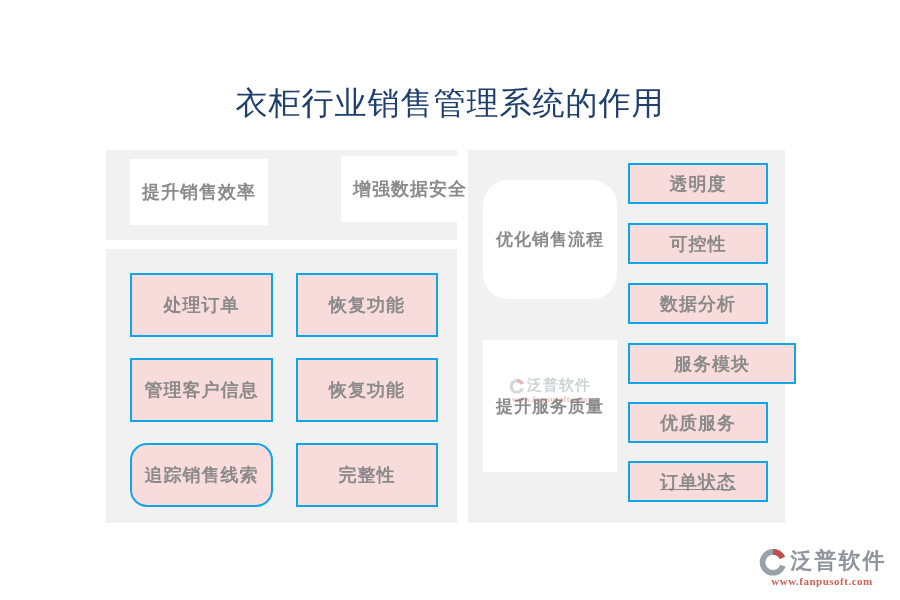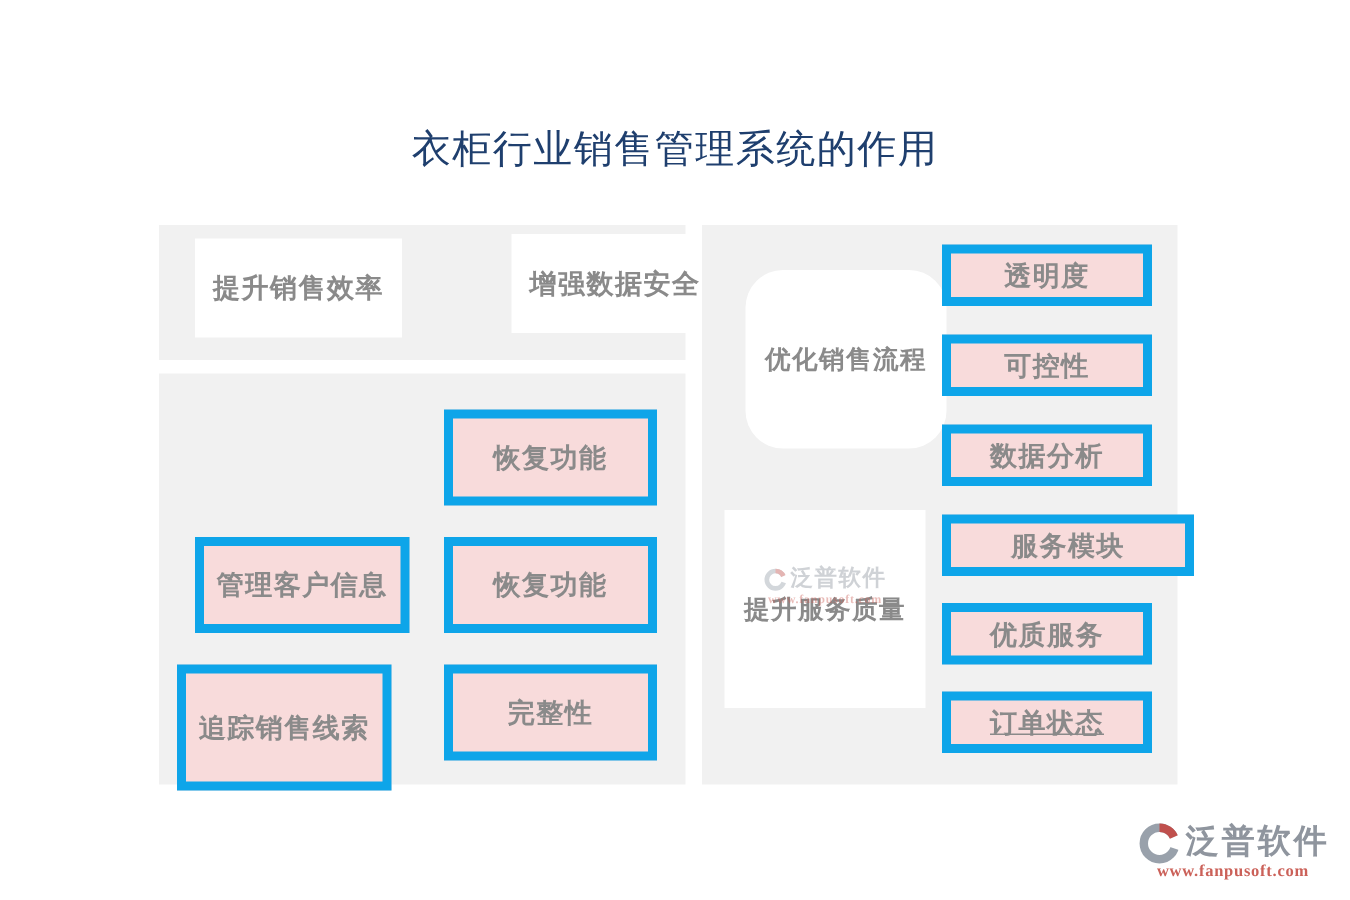--- a/index.html
+++ b/index.html
@@ -2,50 +2,50 @@
 <html><head>
 <meta charset="utf-8">
 <style>
   html,body{margin:0;padding:0;background:#ffffff;}
   .stage{
     position:relative;width:900px;height:600px;background:#ffffff;overflow:hidden;
     font-family:"Liberation Serif","DejaVu Serif",serif;
   }
   .title{
     position:absolute;top:82px;left:0;right:0;margin:0;
-    text-align:center;font-size:26px;font-weight:normal;
+    text-align:center;font-size:32px;font-weight:normal;
     color:#1f3f6e;letter-spacing:1px;
   }
   .panel{position:absolute;background:#f1f1f1;}
   .panel-a{left:106px;top:150px;width:351px;height:90px;}
   .panel-b{left:106px;top:249px;width:351px;height:274px;}
   .panel-c{left:468px;top:150px;width:317px;height:373px;}
 
   .card{
     position:absolute;display:flex;align-items:center;justify-content:center;
     font-size:18px;font-weight:bold;color:#8a8a8a;letter-spacing:1px;
     box-sizing:border-box;text-align:center;
   }
   .white-card{background:#ffffff;}
-  .pink-card{background:#f8dbdb;border:6px solid #0ea5e9;}
+  .pink-card{background:#f8dbdb;border:2px solid #0ea5e9;}
 
   
   .wa1{left:24px;top:9px;width:138px;height:66px;}
   .wa2{left:195px;top:6px;width:138px;height:66px;margin-left:40px;}
 
   
   .pb1{left:24px; top:24px; width:143px;height:64px;}
   .pb2{left:190px;top:24px; width:142px;height:64px;}
   .pb3{left:24px; top:109px;width:143px;height:64px;}
   .pb4{left:190px;top:109px;width:142px;height:64px;}
-  .pb5{left:12px; top:194px;width:143px;height:84px;}
+  .pb5{left:24px; top:194px;width:143px;height:64px;border-radius:17px;}
   .pb6{left:190px;top:194px;width:142px;height:64px;}
 
   
-  .wc1{left:29px;top:30px; width:134px;height:119px;font-size:17px;border-radius:25px;}
+  .wc1{left:15px;top:30px; width:134px;height:119px;font-size:17px;border-radius:25px;}
   .wc2{left:15px;top:190px;width:134px;height:132px;font-size:17px;}
   .pc1{left:160px;top:13px; width:140px;height:41px;}
   .pc2{left:160px;top:73px; width:140px;height:41px;}
   .pc3{left:160px;top:133px;width:140px;height:41px;}
   .pc4{left:160px;top:193px;width:168px;height:41px;}
   .pc5{left:160px;top:252px;width:140px;height:41px;}
   .pc6{left:160px;top:311px;width:140px;height:41px;text-decoration:underline;}
 
   
   .watermark{
@@ -72,20 +72,21 @@
 <div class="stage">
 
   <h1 class="title">衣柜行业销售管理系统的作用</h1>
 
   <section class="panel panel-a">
     <div class="card white-card wa1">提升销售效率</div>
     <div class="card white-card wa2">增强数据安全</div>
   </section>
 
   <section class="panel panel-b">
+    <div class="card pink-card pb1">处理订单</div>
     <div class="card pink-card pb2">恢复功能</div>
     <div class="card pink-card pb3">管理客户信息</div>
     <div class="card pink-card pb4">恢复功能</div>
     <div class="card pink-card pb5">追踪销售线索</div>
     <div class="card pink-card pb6">完整性</div>
   </section>
 
   <section class="panel panel-c">
     <div class="card white-card wc1">优化销售流程</div>
 

